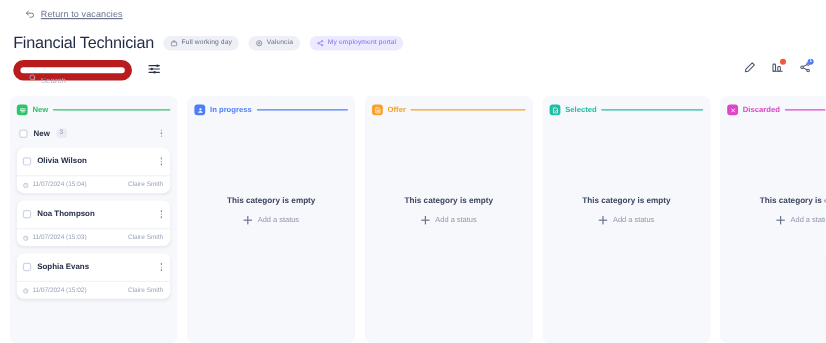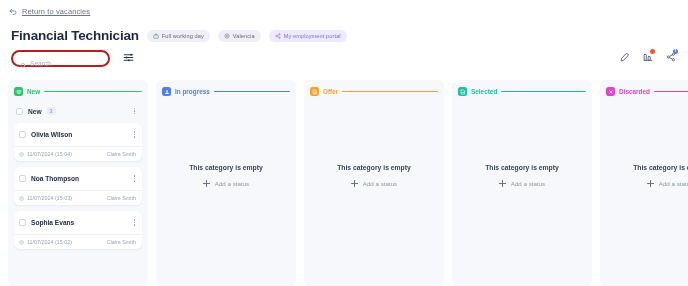--- a/index.html
+++ b/index.html
@@ -9,52 +9,52 @@
     overflow: hidden;
     background: #ffffff;
     font-family: "Liberation Sans", sans-serif;
     color: #2b3445;
   }
 
   .page { position: relative; width: 688px; height: 286px; background: #fff; }
 
   
   .breadcrumb {
-    position: absolute; top: 7px; left: 9px;
+    position: absolute; top: 7px; left: 21px;
     display: flex; align-items: center; gap: 5px;
     font-size: 7.5px; color: #6b7590; letter-spacing: .1px;
   }
   .breadcrumb .bc-ico { width: 8px; height: 8px; display: block; }
 
   
   .title-row {
     position: absolute; top: 28px; left: 11px;
     display: flex; align-items: center; gap: 8px;
   }
   .page-title {
-    font-size: 13.5px; font-weight: bold; color: #1f2a44;
+    font-size: 13.5px; font-weight: normal; color: #1f2a44;
     letter-spacing: -.2px; line-height: 16px;
   }
   .pill {
     display: inline-flex; align-items: center; gap: 3px;
     height: 12px; padding: 0 6px; border-radius: 8px;
     font-size: 5.6px; letter-spacing: .1px; white-space: nowrap;
   }
   .pill svg { width: 6px; height: 6px; display: block; flex: none; }
   .pill-grey   { background: #eef0f6; color: #616b85; }
   .pill-purple { background: #eceaff; color: #7b6af0; }
 
   
   .search-row {
     position: absolute; top: 50px; left: 11px;
     display: flex; align-items: center; gap: 12px;
   }
   .search-box {
     position: relative; width: 99px; height: 17px;
-    border: 2px solid #b91c1c; border-radius: 9px; background: #fff;
+    border: 6px solid #b91c1c; border-radius: 9px; background: #fff;
   }
   .search-box .s-ico {
     position: absolute; left: 7px; top: 50%; transform: translateY(-50%);
     width: 7px; height: 7px;
   }
   .search-box input {
     width: 100%; height: 100%; border: 0; outline: 0; background: transparent;
     padding: 0 6px 0 17px; font-size: 6.6px; color: #2b3445;
     font-family: "Liberation Sans", sans-serif;
   }

